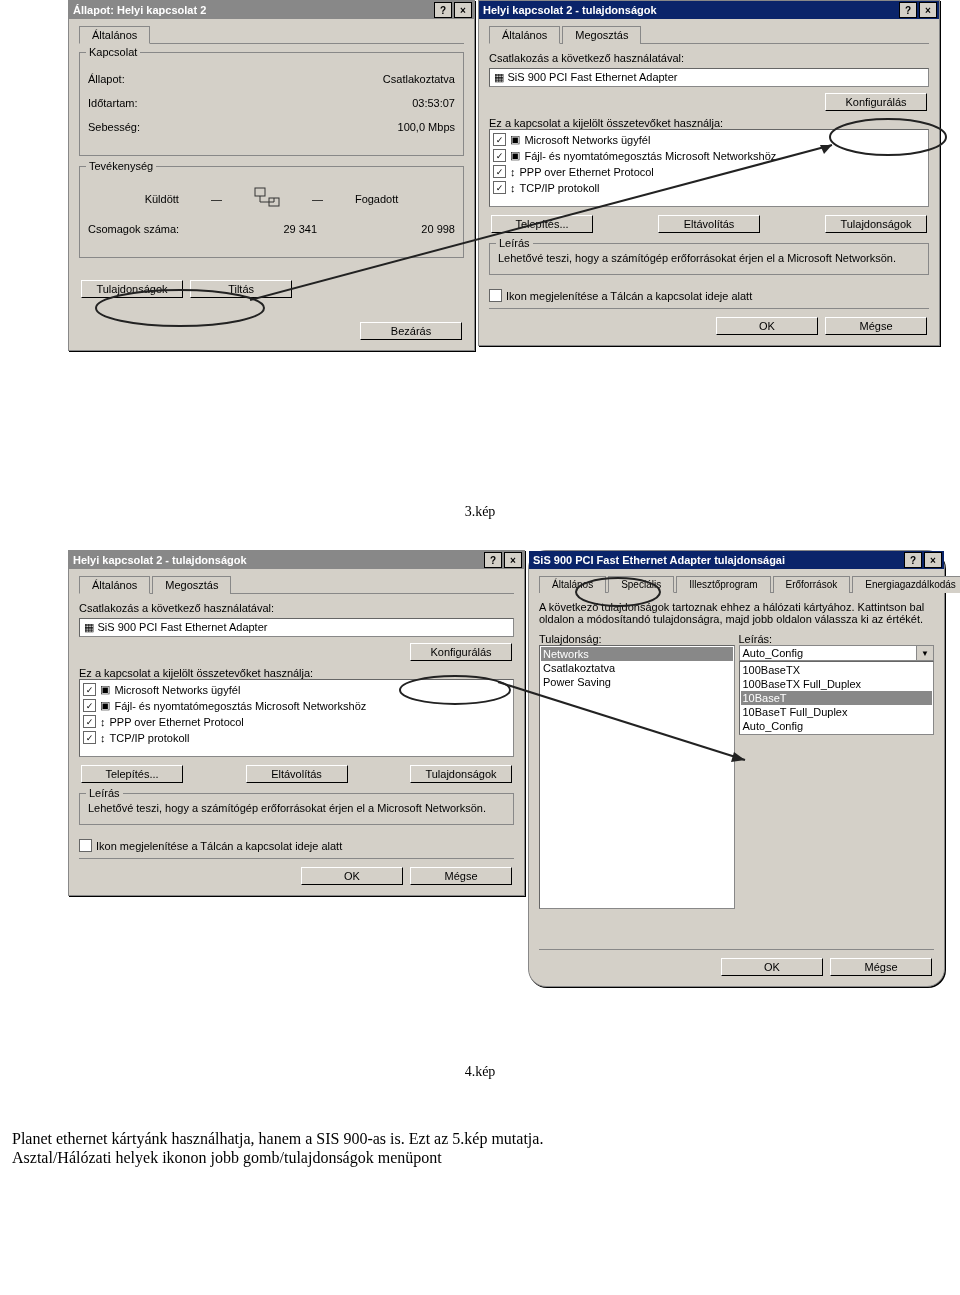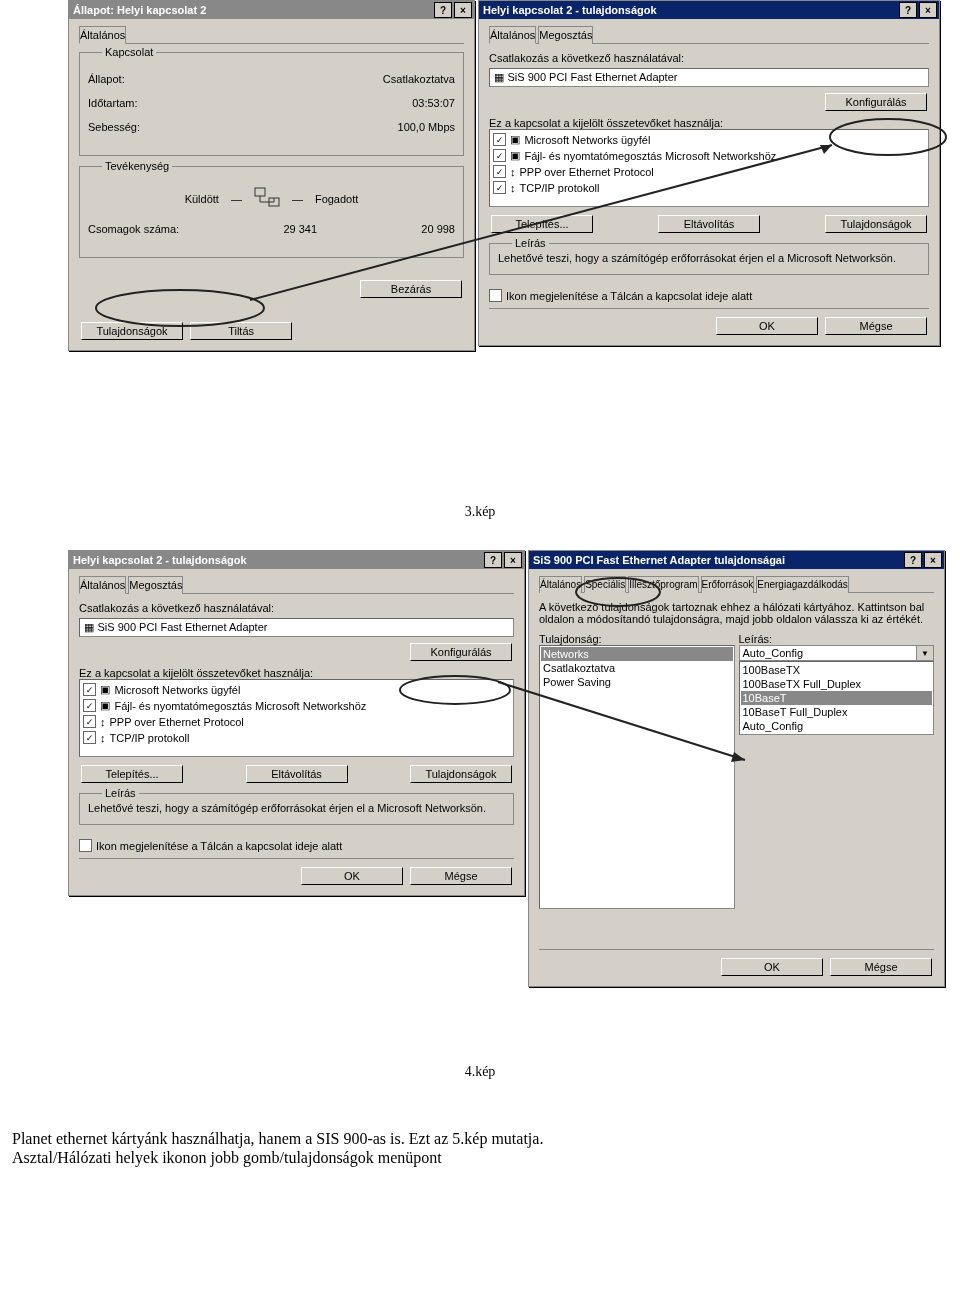--- a/index.html
+++ b/index.html
@@ -4,24 +4,24 @@
 <style>
 body { margin:0; font-family:Tahoma,Arial,sans-serif; font-size:11px; background:#fff; color:#000; width:960px; }
 .stage { position:relative; width:784px; }
 .dialog { position:absolute; background:#d4d0c8; border:1px solid #888; box-shadow:1px 1px 0 #000; }
 .titlebar { display:flex; align-items:center; background:#888; color:#fff; height:18px; padding:0 2px; font-weight:bold; }
 .titlebar.dark { background:#0a246a; }
 .titlebar .title { flex:1; padding-left:2px; }
 .tb-btn { width:16px; height:14px; background:#d4d0c8; border:1px solid #000; margin-left:2px; display:flex; align-items:center; justify-content:center; font-size:10px; color:#000; font-weight:bold; }
 .body { padding:6px 10px 8px; }
 .tabrow { display:flex; border-bottom:1px solid #888; margin-bottom:8px; }
-.tab { padding:2px 0; border:1px solid #888; border-bottom:none; background:#d4d0c8; margin-right:2px; position:relative; top:1px; cursor:default; }
+.tab { padding:2px 12px; border:1px solid #888; border-bottom:none; background:#d4d0c8; margin-right:2px; position:relative; top:1px; cursor:default; }
 .tab.active { background:#d4d0c8; border-bottom:1px solid #d4d0c8; }
 .group { border:1px solid #888; padding:8px 8px 10px; margin:6px 0 10px; position:relative; }
-.group-title { position:absolute; top:-7px; left:22px; background:#d4d0c8; padding:0 3px; }
+.group-title { position:absolute; top:-7px; left:6px; background:#d4d0c8; padding:0 3px; }
 .row { display:flex; justify-content:space-between; margin:12px 0; }
 .inset { background:#fff; border:1px solid #888; border-top-color:#666; border-left-color:#666; padding:2px 4px; }
 .listbox { background:#fff; border:1px solid #888; border-top-color:#666; border-left-color:#666; padding:1px; }
 .listbox .item { padding:1px 2px; white-space:nowrap; }
 .listbox .item.sel { background:#888; color:#fff; }
 .btn { display:inline-block; min-width:80px; padding:2px 10px; background:#d4d0c8; border:1px solid #000; border-top-color:#fff; border-left-color:#fff; text-align:center; margin:2px; cursor:default; }
 .chk { display:flex; align-items:center; gap:4px; margin:1px 0; }
 .chkbox { width:11px; height:11px; background:#fff; border:1px solid #666; display:flex; align-items:center; justify-content:center; font-size:9px; }
 .sep { height:1px; background:#888; margin:6px 0; }
 .centered-caption { text-align:center; font:14px 'Times New Roman',serif; margin:4px 0 30px; }
@@ -56,43 +56,43 @@
             <span>Időtartam:</span>
             <span>03:53:07</span>
           </div>
         <div class="row">
             <span>Sebesség:</span>
             <span>100,0 Mbps</span>
           </div>
       </div>
       <div class="group">
         <span class="group-title">Tevékenység</span>
-        <div class="row" style="justify-content:center; gap:12px; align-items:center;">
+        <div class="row" style="justify-content:center; gap:32px; align-items:center;">
           <span>Küldött</span>
           <span>—</span>
           <span><svg width="26" height="22">
                 <rect x="1" y="1" width="10" height="8" fill="none" stroke="#333"></rect>
                 <rect x="15" y="11" width="10" height="8" fill="none" stroke="#333"></rect>
                 <path d="M6 9 v6 h14 v-4" fill="none" stroke="#333"></path>
               </svg></span>
           <span>—</span>
           <span>Fogadott</span>
         </div>
         <div class="row" style="margin-top:10px;">
           <span>Csomagok száma:</span>
           <span>29 341</span>
           <span>20 998</span>
         </div>
       </div>
-      <div style="text-align:right; margin-top:20px;">
-        <span class="btn">Bezárás</span>
-      </div>
       <div style="margin-top:20px;">
         <span class="btn">Tulajdonságok</span>
         <span class="btn">Tiltás</span>
+      </div>
+      <div style="text-align:right; margin-top:20px;">
+        <span class="btn">Bezárás</span>
       </div>
     </div>
   </div>
 
   <div class="dialog" style="left:478px; top:0; width:460px;">
     <div class="titlebar dark">
       <span class="title">Helyi kapcsolat 2 - tulajdonságok</span>
       <div class="tb-btn">?</div>
       <div class="tb-btn">×</div>
     </div>
@@ -217,21 +217,21 @@
         <span>Ikon megjelenítése a Tálcán a kapcsolat ideje alatt</span>
       </div>
       <div class="sep"></div>
       <div style="text-align:right;">
         <span class="btn">OK</span>
         <span class="btn">Mégse</span>
       </div>
     </div>
   </div>
 
-  <div class="dialog" style="left:528px; top:0; width:415px;">
+  <div class="dialog" style="left:528px; top:0; width:415px;border-radius:18px;">
     <div class="titlebar dark">
       <span class="title">SiS 900 PCI Fast Ethernet Adapter tulajdonságai</span>
       <div class="tb-btn">?</div>
       <div class="tb-btn">×</div>
     </div>
     <div class="body">
       <div class="tabrow" style="font-size:10px;">
         <div class="tab">Általános</div>
         <div class="tab active">Speciális</div>
         <div class="tab">Illesztőprogram</div>

